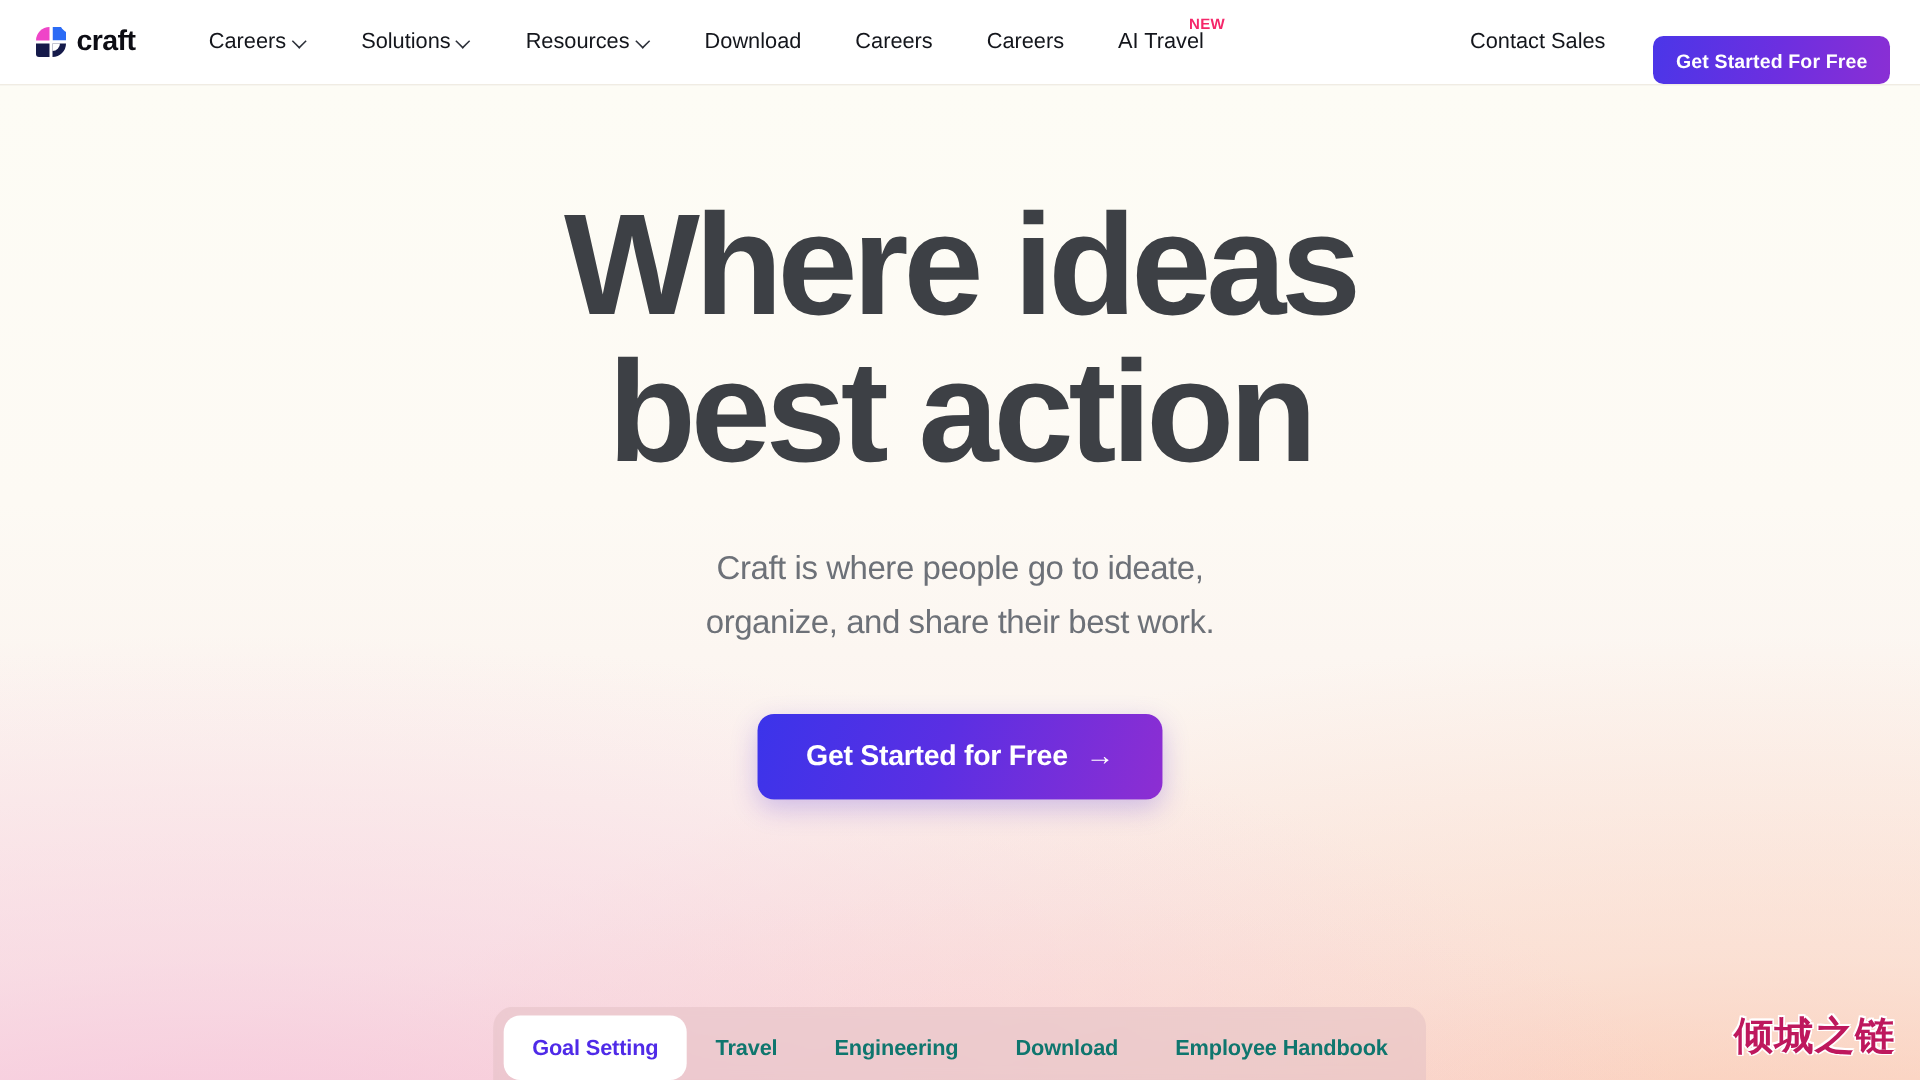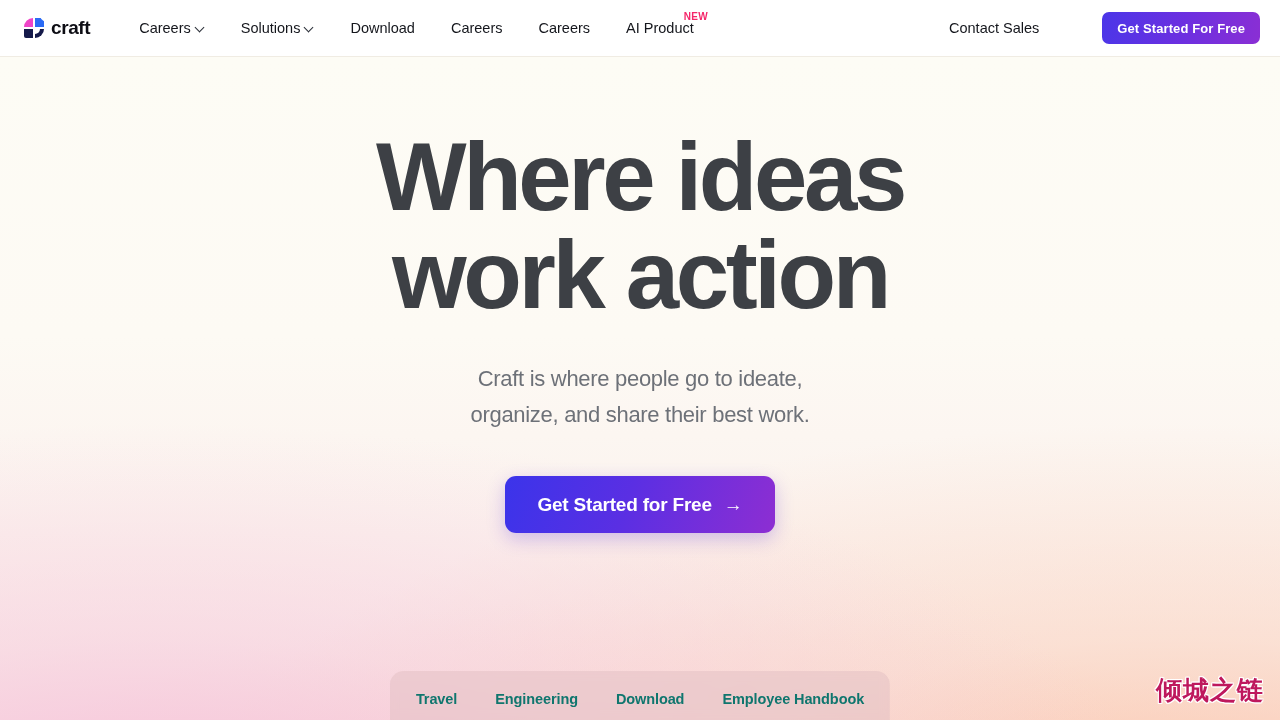--- a/index.html
+++ b/index.html
@@ -164,23 +164,22 @@
     right: 4px;
     font-size: 10px;
     font-weight: 700;
     letter-spacing: 0.2px;
     color: #f5276a;
   }
 
   .nav-right {
     margin-left: auto;
     display: flex;
-    align-items: center;
+    align-items: flex-end;
     padding-right: 20px;
-    gap: 31px;
   }
 
   .nav-right .nav-link { padding: 0 16px; }
 
   .cta-nav {
     margin-left: 16px;
     height: 32px;
     padding: 0 15px;
     display: flex;
     align-items: center;
@@ -331,35 +330,39 @@
         <div class="nav-link">
           <span>Careers</span>
           <span class="chev"></span>
         </div>
 
         <div class="nav-link">
           <span>Solutions</span>
           <span class="chev"></span>
         </div>
 
+        <div class="nav-link">
+          <span>Resources</span>
+          <span class="chev"></span>
+        </div>
 
         <div class="nav-link">
           <span>Download</span>
         </div>
 
         <div class="nav-link">
           <span>Careers</span>
         </div>
 
         <div class="nav-link">
           <span>Careers</span>
         </div>
 
         <div class="nav-link">
-          <span>AI Product</span>
+          <span>AI Travel</span>
           <span class="new-badge">NEW</span>
         </div>
 
       </div>
     </div>
 
     <div class="nav-right">
       <div class="nav-link">
         <span>Contact Sales</span>
       </div>
@@ -367,38 +370,41 @@
         <span>Get Started For Free</span>
       </div>
     </div>
 
   </nav>
 
   <section class="hero">
 
     <h1 class="hero-title">
       <span class="line1">Where ideas</span>
-      <span class="line2">work action</span>
+      <span class="line2">best action</span>
     </h1>
 
     <p class="hero-sub">
       <span>Craft is where people go to ideate,</span>
       <span>organize, and share their best work.</span>
     </p>
 
     <div class="hero-cta-wrap">
       <div class="hero-cta">
         <span>Get Started for Free</span>
         <span class="arrow-glyph">→</span>
       </div>
     </div>
 
   </section>
 
   <div class="tabbar">
+    <div class="tab active">
+      <span>Goal Setting</span>
+    </div>
     <div class="tab">
       <span>Travel</span>
     </div>
     <div class="tab">
       <span>Engineering</span>
     </div>
     <div class="tab">
       <span>Download</span>
     </div>
     <div class="tab">

